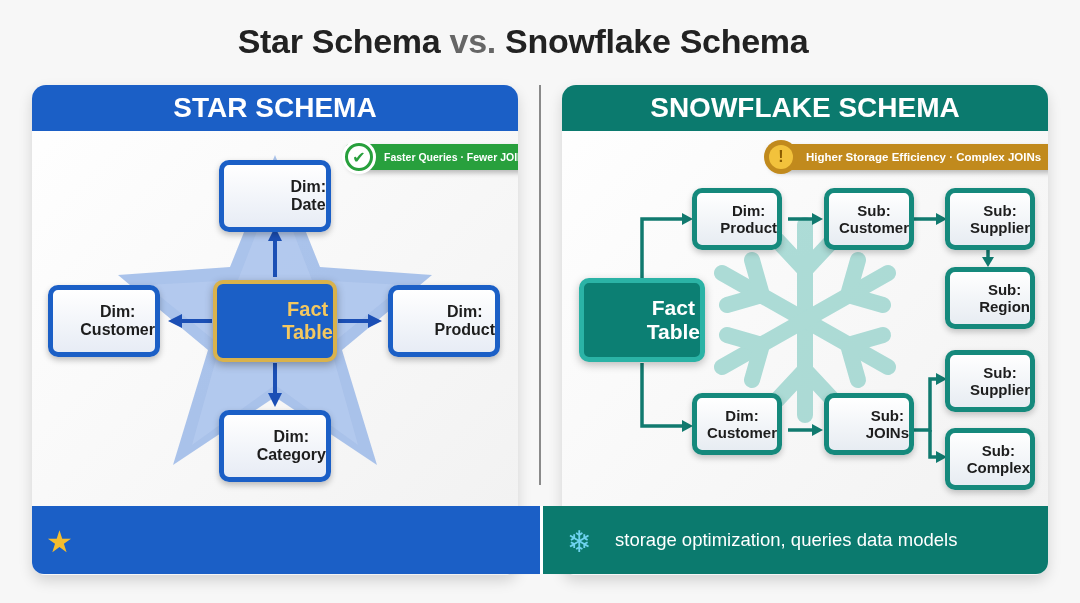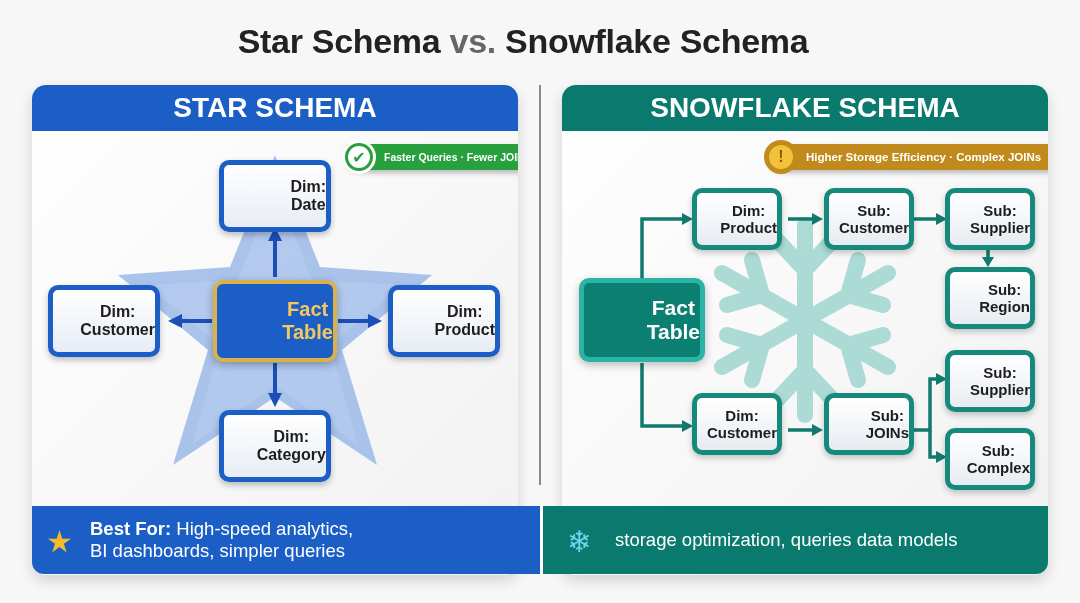--- a/index.html
+++ b/index.html
@@ -196,23 +196,19 @@
   <div class="node dim" style="left:383px;top:343px;">
     <div>
         <div>Sub:</div>
         <div>Complex</div>
       </div>
   </div>
 </div>
 
 <div class="footer star">
   <span class="ficon">★</span>
-  <div>
-    <div><b>Best For:</b><span> High-speed analytics,</span></div>
-    <div>BI dashboards, simpler queries</div>
-  </div>
 </div>
 <div class="footer snow">
   <span class="ficon">❄</span>
   <div>
     <div>storage optimization, queries data models</div>
   </div>
 </div>
 
 </body></html>

